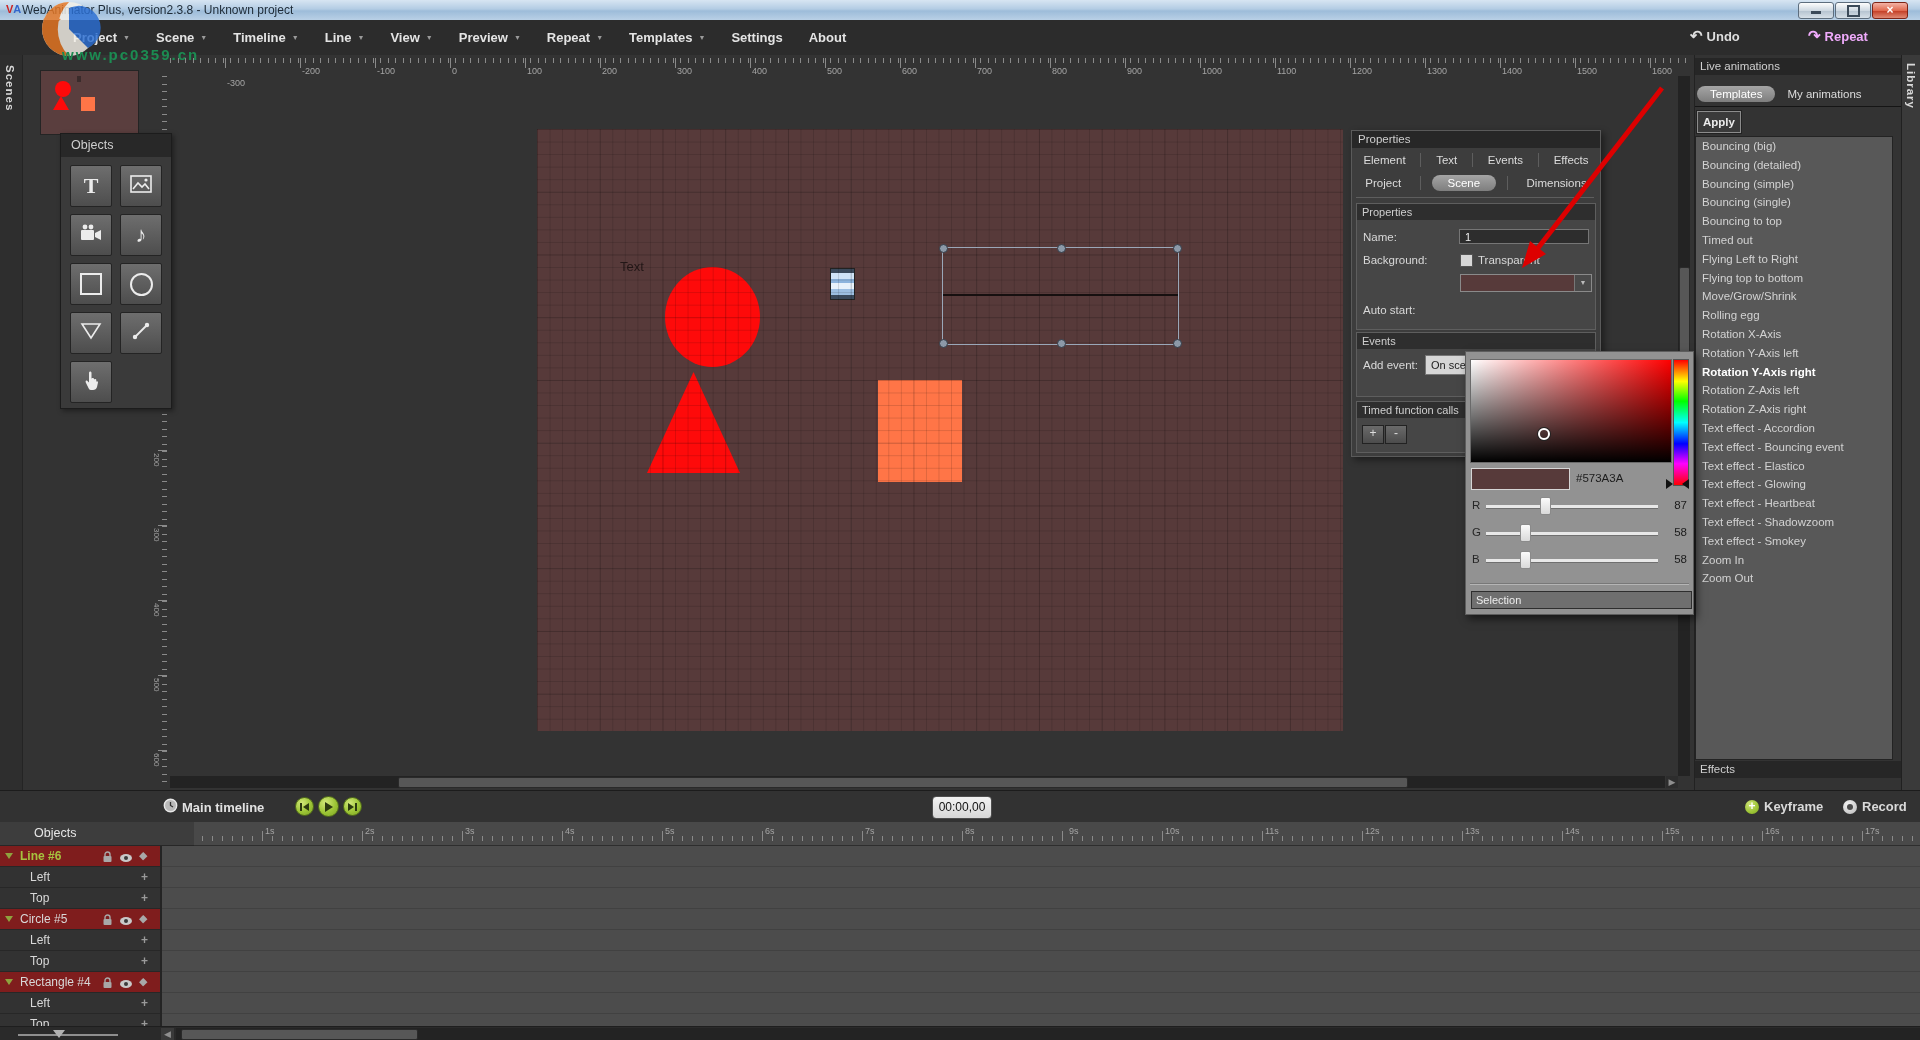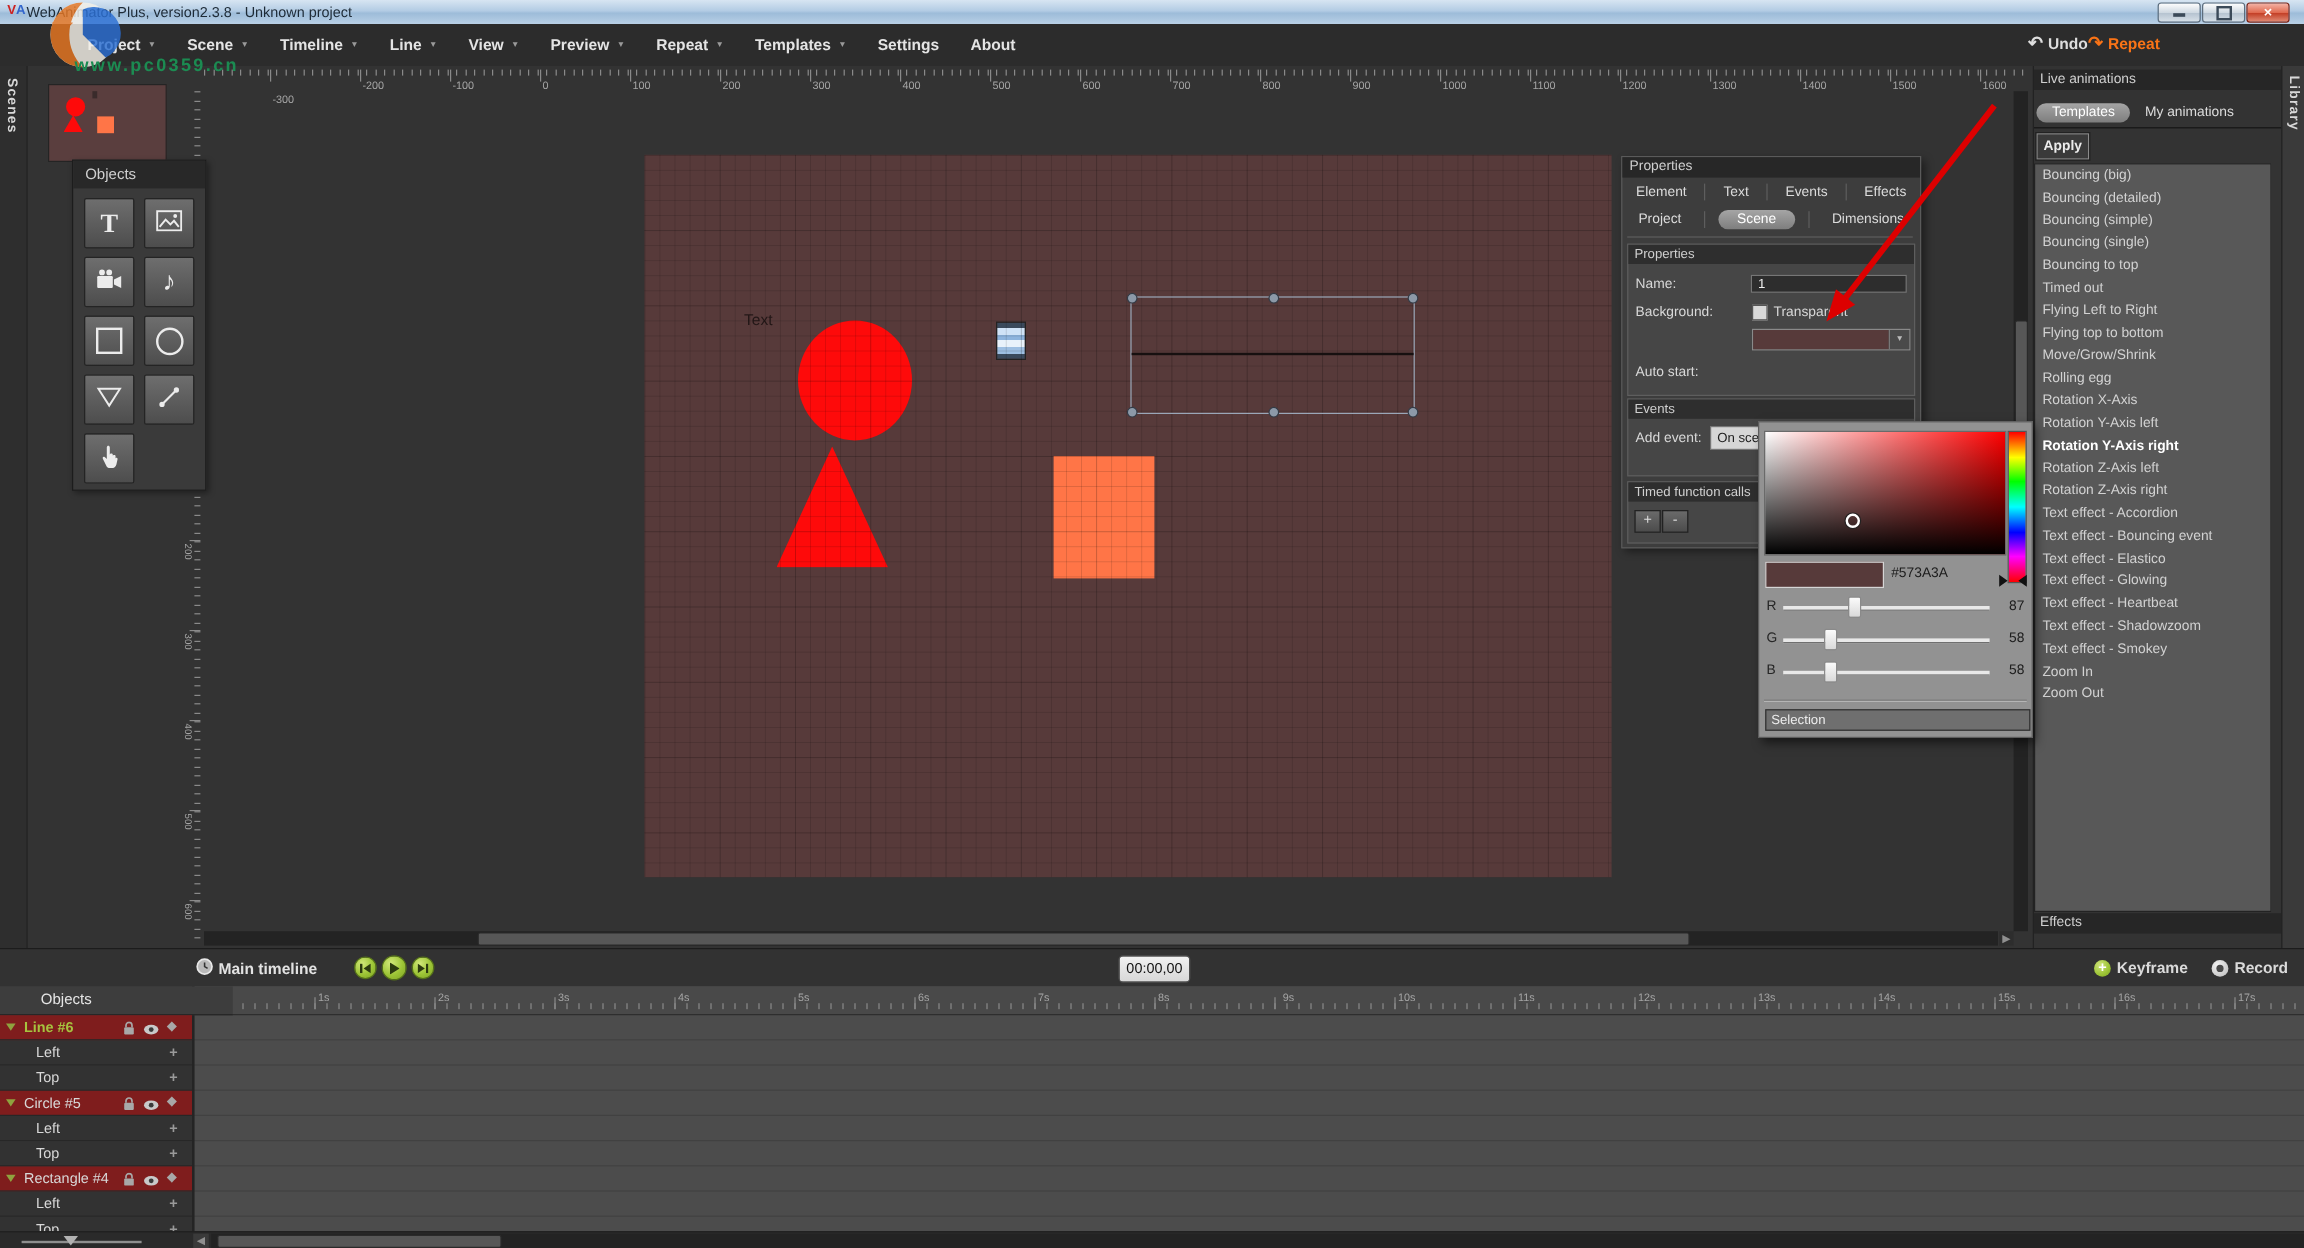--- a/index.html
+++ b/index.html
@@ -19,21 +19,21 @@
   #btn-max .winglyph{width:9px;height:8px;border:2px solid #3b4a59;margin-top:2px;}
   #btn-close .winglyph{color:#fff;font-weight:bold;font-size:12px;line-height:14px;}
   #va-icon{left:6px;top:3px;font-size:11px;font-weight:bold;color:#c22;}
   #va-icon b{color:#36c;}
   
   #menubar{left:0;top:20px;width:1920px;height:35px;background:#2c2c2c;border-bottom:1px solid #191919;}
   #menu-items{position:absolute;left:60px;top:0;height:35px;display:flex;align-items:center;}
   .menu-item{color:#e4e4e4;font-size:13px;font-weight:bold;padding:0 13px;display:flex;align-items:center;gap:6px;cursor:default;}
   .menu-item .caret{font-size:7px;color:#9a9a9a;}
   #undo-btn,#repeat-btn{top:7px;color:#dedede;font-size:13px;font-weight:bold;}
-  #undo-btn{left:1690px;} #repeat-btn{left:1740px;color:#f97316;}
+  #undo-btn{left:1690px;} #repeat-btn{left:1808px;color:#f0abfc;}
   .arrow-glyph{font-size:15px;margin-right:4px;}
   
   #workspace{left:0;top:55px;width:1920px;height:735px;background:#333;}
   #left-strip{left:0;top:0;width:22px;height:735px;background:#2e2e2e;border-right:1px solid #242424;}
   .vlabel{writing-mode:vertical-rl;color:#d8d8d8;font-size:11.5px;font-weight:bold;letter-spacing:1px;}
   #scenes-label{left:4px;top:10px;}
   #scene-thumb{left:40px;top:15px;width:97px;height:63px;background:#5a3e3e;border:1px solid #242424;}
   
   #objects-panel{left:60px;top:78px;width:110px;height:274px;background:#3a3a3a;border:1px solid #1c1c1c;box-shadow:2px 2px 5px rgba(0,0,0,.4);z-index:3;}
   #objects-panel .hdr{background:#282828;height:23px;color:#cfcfcf;font-size:12.5px;line-height:23px;padding-left:10px;}

